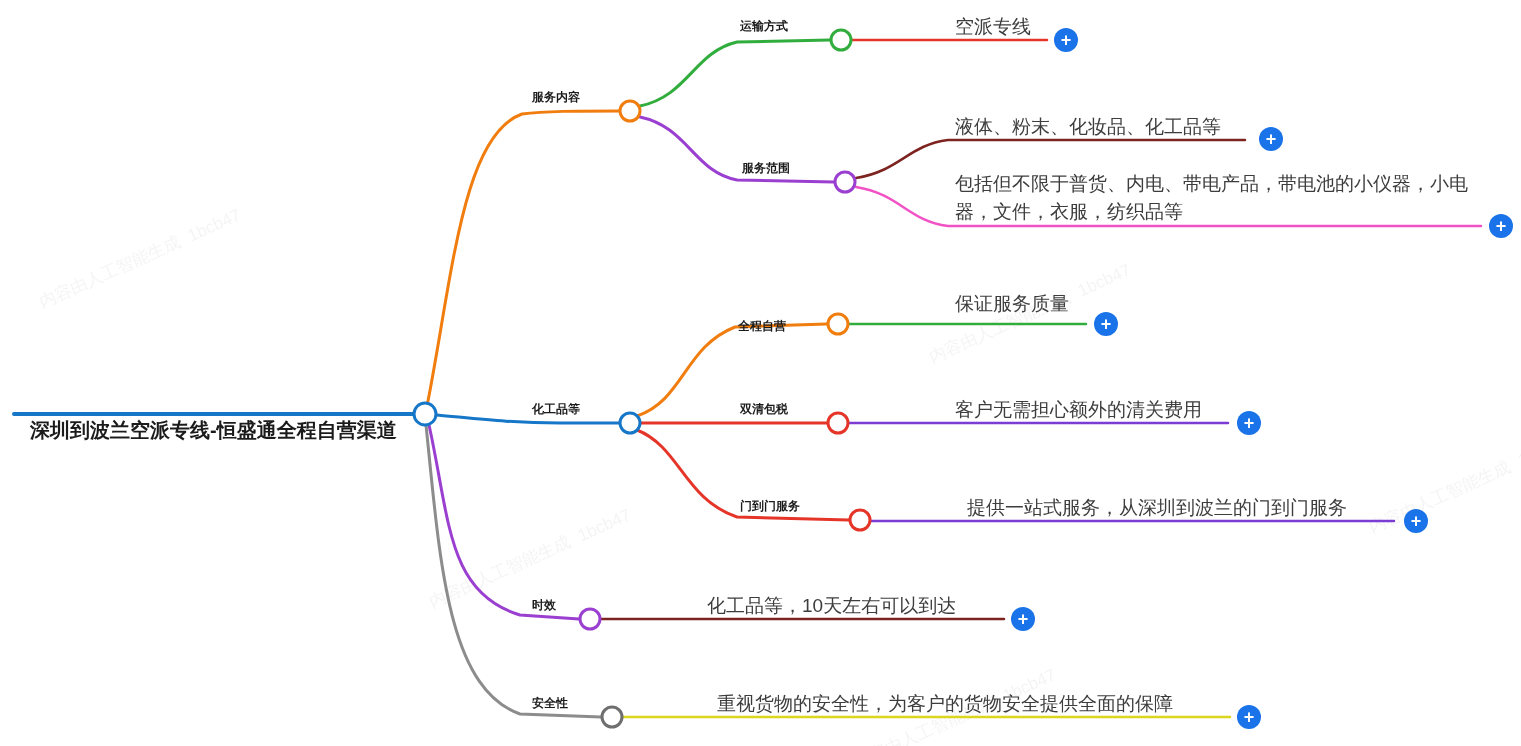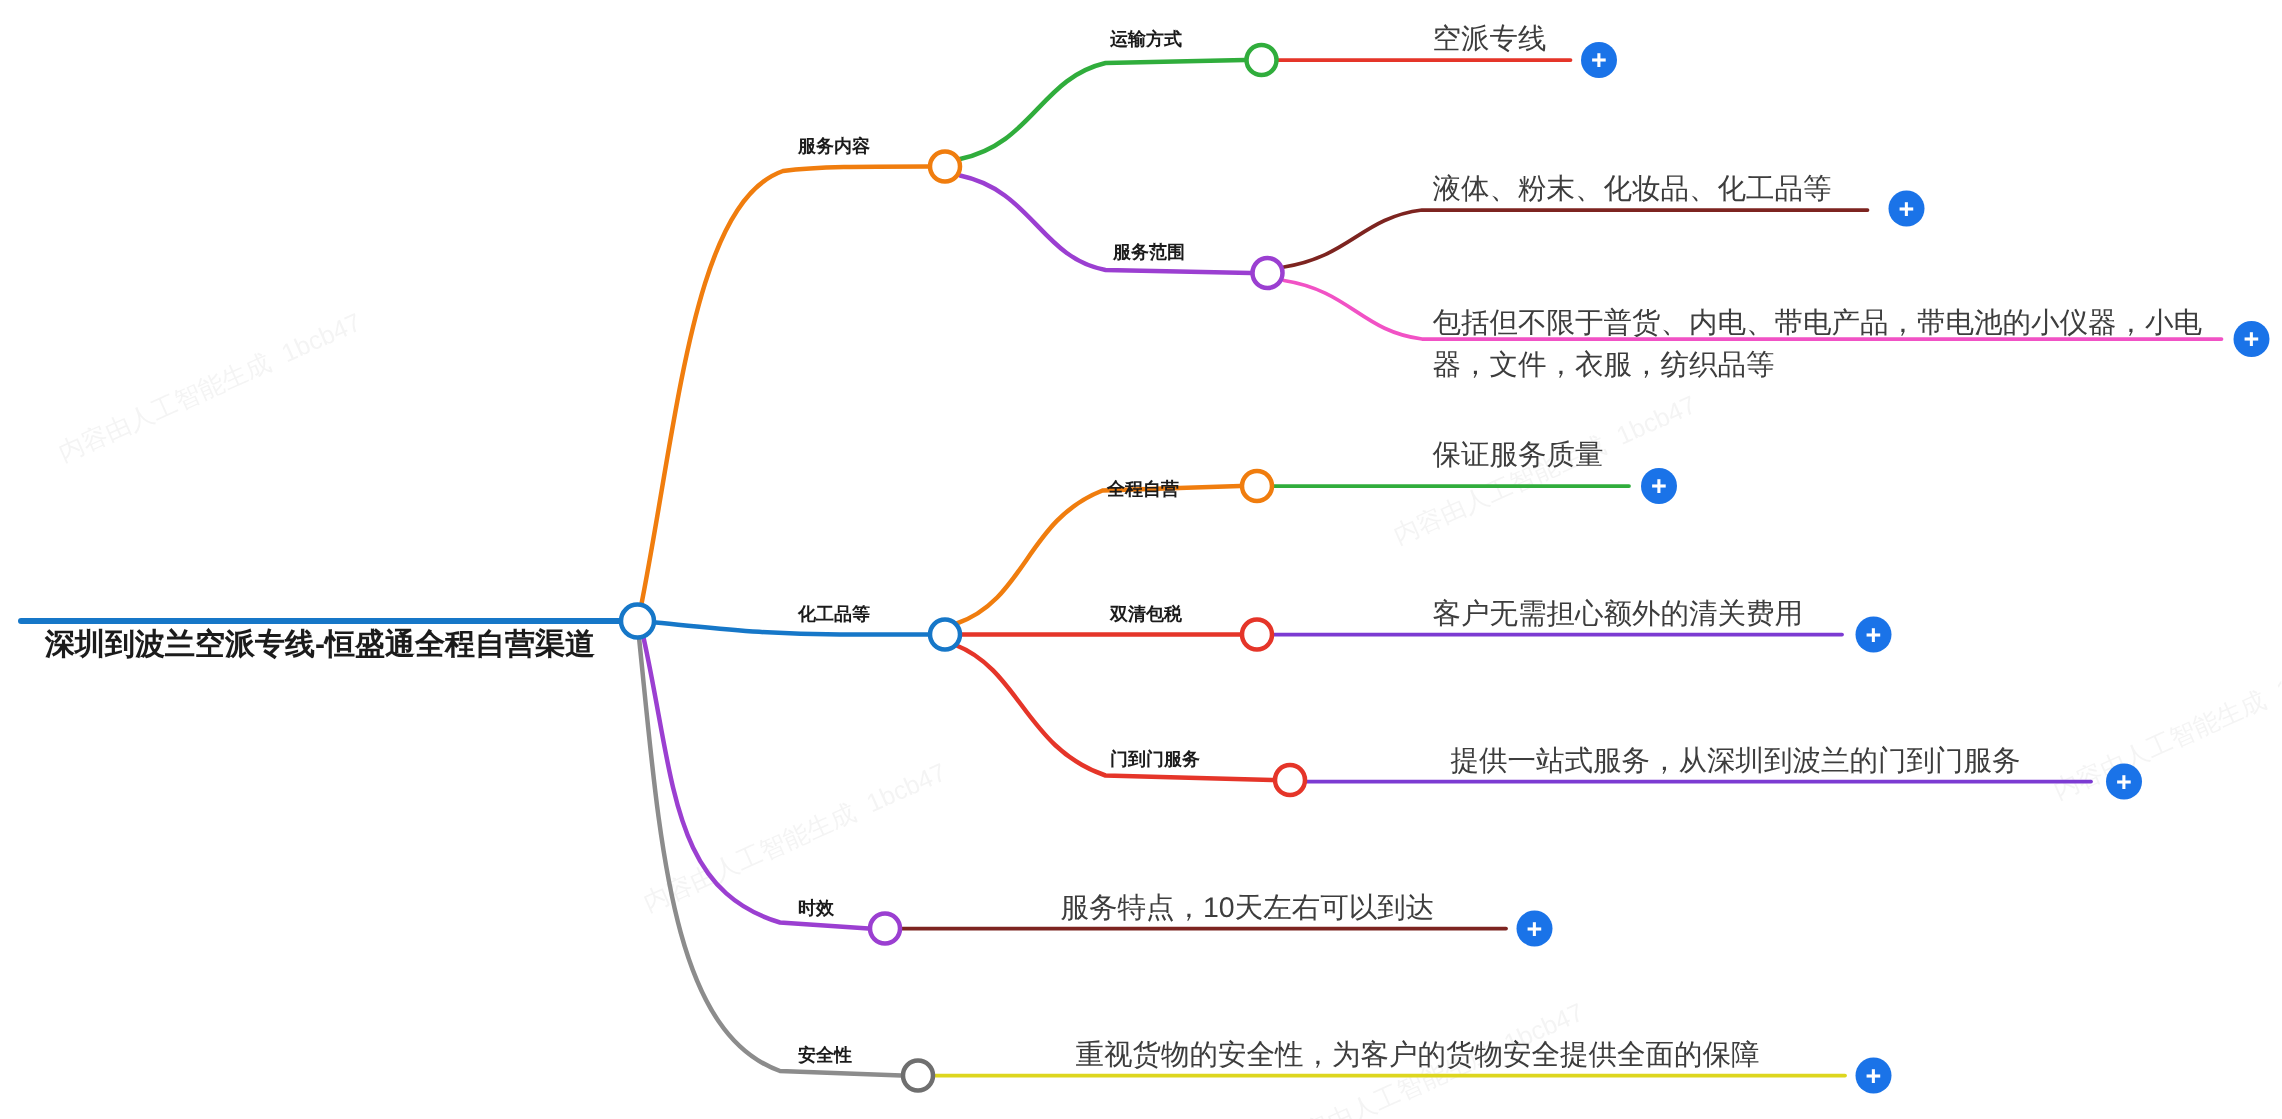--- a/index.html
+++ b/index.html
@@ -112,32 +112,32 @@
     </g>
   </svg>
 
   <div class="label root-label" style="left:30px; top:386px;">深圳到波兰空派专线-恒盛通全程自营渠道</div>
 
   <div class="label" style="left:532px; top:85px;">服务内容</div>
   <div class="label" style="left:740px; top:14px;">运输方式</div>
   <div class="leaf" style="left:955px; top:16px;">空派专线</div>
   <div class="label" style="left:742px; top:156px;">服务范围</div>
   <div class="leaf" style="left:955px; top:116px;">液体、粉末、化妆品、化工品等</div>
-  <div class="leaf wrap" style="left:955px; top:170px;margin-top:32px;">包括但不限于普货、内电、带电产品，带电池的小仪器，小电器，文件，衣服，纺织品等</div>
+  <div class="leaf wrap" style="left:955px; top:170px;">包括但不限于普货、内电、带电产品，带电池的小仪器，小电器，文件，衣服，纺织品等</div>
 
   <div class="label" style="left:532px; top:397px;">化工品等</div>
   <div class="label" style="left:738px; top:314px;text-align:center;">全程自营</div>
   <div class="leaf" style="left:955px; top:293px;">保证服务质量</div>
   <div class="label" style="left:740px; top:397px;">双清包税</div>
   <div class="leaf" style="left:955px; top:399px;text-align:right;">客户无需担心额外的清关费用</div>
   <div class="label" style="left:740px; top:494px;text-align:center;">门到门服务</div>
   <div class="leaf" style="left:967px; top:497px;">提供一站式服务，从深圳到波兰的门到门服务</div>
 
   <div class="label" style="left:532px; top:593px;">时效</div>
-  <div class="leaf" style="left:707px; top:595px;">服务特点，10天左右可以到达</div>
+  <div class="leaf" style="left:707px; top:595px;">化工品等，10天左右可以到达</div>
 
   <div class="label" style="left:532px; top:691px;">安全性</div>
   <div class="leaf" style="left:717px; top:693px;">重视货物的安全性，为客户的货物安全提供全面的保障</div>
 
   <div class="plus" style="left:1054px; top:28px;">+</div>
   <div class="plus" style="left:1259px; top:127px;">+</div>
   <div class="plus" style="left:1489px; top:214px;">+</div>
   <div class="plus" style="left:1094px; top:312px;">+</div>
   <div class="plus" style="left:1237px; top:411px;">+</div>
   <div class="plus" style="left:1404px; top:509px;">+</div>

